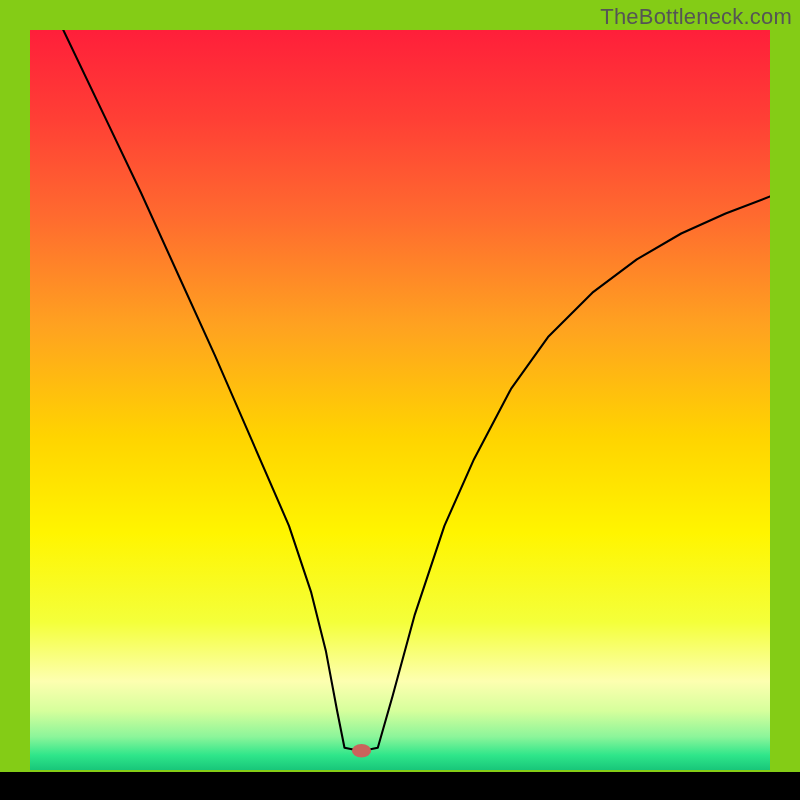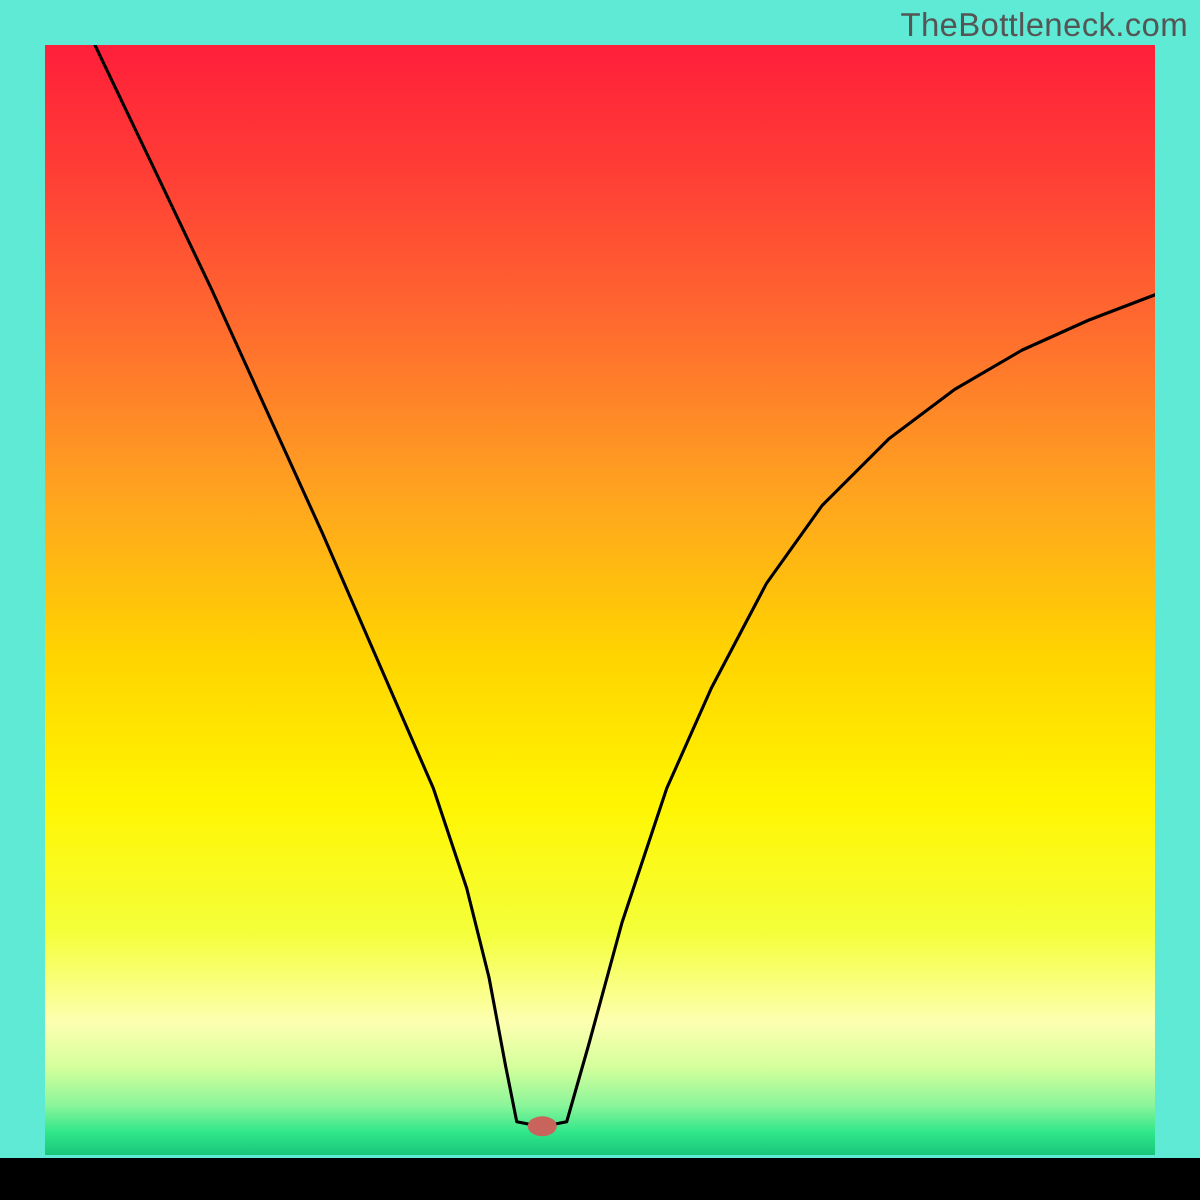--- a/index.html
+++ b/index.html
@@ -10,21 +10,21 @@
     background: #000;
     overflow: hidden;
     font-family: Arial, Helvetica, sans-serif;
   }
   .frame {
     position: absolute;
     top: 0;
     left: 0;
     width: 800px;
     height: 772px;
-    background: #5eead4;
+    background: #84cc16;
   }
   .plot {
     position: absolute;
     top: 30px;
     left: 30px;
     width: 740px;
     height: 740px;
   }
   .watermark {
     position: absolute;

